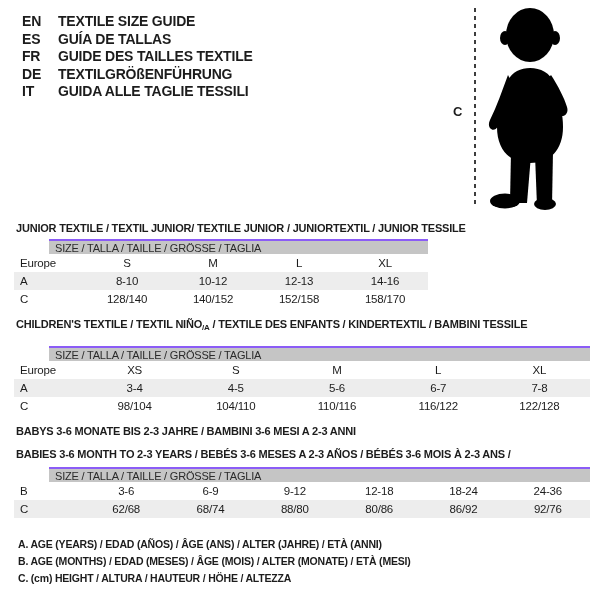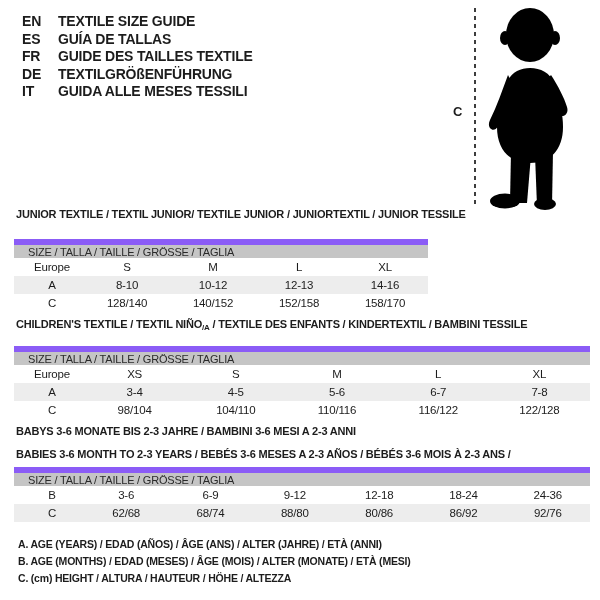--- a/index.html
+++ b/index.html
@@ -21,27 +21,27 @@
   .fig-label{left:453px;top:104px;font-weight:bold;font-size:13px;}
   .baby{left:480px;top:3px;}
 
   
   .sec-title{left:16px;font-weight:bold;font-size:11px;white-space:nowrap;}
   .subscript{font-size:8px;vertical-align:-2px;}
 
   
   .tbl{left:14px;}
   .size-header{
-    height:13px;background:#c5c5c5;border-top:6px solid #8b5cf6;
-    display:flex;align-items:center;padding-left:14px;
-    font-size:11px;color:#2a2a2a;white-space:nowrap;
+    height:13px;background:#c5c5c5;border-top:2px solid #8b5cf6;
+    display:flex;align-items:center;padding-left:6px;
+    font-size:11px;color:#2a2a2a;white-space:nowrap;margin-left:35px;
   }
   .row{display:flex;height:18px;align-items:center;font-size:11.5px;}
   .row.alt{background:#ededed;}
-  .c0{width:64px;padding-left:6px;flex:none;text-align:center;}
+  .c0{width:64px;padding-left:6px;flex:none;text-align:left;}
   .c{flex:1;text-align:center;}
 
   
   .notes{left:18px;top:536px;font-weight:bold;font-size:10.5px;line-height:17px;white-space:nowrap;}
 </style>
 </head>
 <body>
 
 <div class="abs lang-block">
   <div class="lang-row">
@@ -55,42 +55,42 @@
   <div class="lang-row">
     <span class="lang-code">FR</span>
     <span class="lang-label">GUIDE DES TAILLES TEXTILE</span>
   </div>
   <div class="lang-row">
     <span class="lang-code">DE</span>
     <span class="lang-label">TEXTILGRÖßENFÜHRUNG</span>
   </div>
   <div class="lang-row">
     <span class="lang-code">IT</span>
-    <span class="lang-label">GUIDA ALLE MESES TESSILI</span>
+    <span class="lang-label">GUIDA ALLE TAGLIE TESSILI</span>
   </div>
 </div>
 
 <div class="abs dash-line"></div>
 <div class="abs fig-label">C</div>
 <svg class="abs baby" width="98" height="208" viewBox="0 0 98 208" xmlns="http://www.w3.org/2000/svg">
   <g fill="#000000">
     <ellipse cx="50" cy="32" rx="24" ry="27"></ellipse>
     <ellipse cx="25" cy="35" rx="5" ry="7"></ellipse>
     <ellipse cx="75" cy="35" rx="5" ry="7"></ellipse>
     <path d="M27 80 C33 60 67 60 74 80 C80 97 83 112 83 124 C83 147 70 160 50 160 C30 160 17 147 17 124 C17 110 21 95 27 80 Z"></path>
     <path d="M28 72 C22 88 17 103 10 117 C6 125 14 131 18 123 C24 111 30 96 34 84 Z"></path>
     <path d="M71 72 C78 83 84 94 87 104 C90 113 79 117 76 108 C73 99 68 88 64 80 Z"></path>
     <path d="M31 148 L51 152 L47 200 L30 200 Z"></path>
     <ellipse cx="25" cy="198" rx="15" ry="7.5"></ellipse>
     <path d="M55 152 L73 148 L72 203 L57 203 Z"></path>
     <ellipse cx="65" cy="201" rx="11" ry="6"></ellipse>
   </g>
 </svg>
 
-<div class="abs sec-title" style="top:208px">JUNIOR TEXTILE / TEXTIL JUNIOR/ TEXTILE JUNIOR / JUNIORTEXTIL / JUNIOR TESSILE</div>
+<div class="abs sec-title" style="top:222px">JUNIOR TEXTILE / TEXTIL JUNIOR/ TEXTILE JUNIOR / JUNIORTEXTIL / JUNIOR TESSILE</div>
 <div class="abs tbl" style="top:239px;width:414px">
   <div class="size-header">SIZE / TALLA / TAILLE / GRÖSSE / TAGLIA</div>
   <div class="row">
     <span class="c0">Europe</span>
     <span class="c">S</span>
     <span class="c">M</span>
     <span class="c">L</span>
     <span class="c">XL</span>
   </div>
   <div class="row alt">

